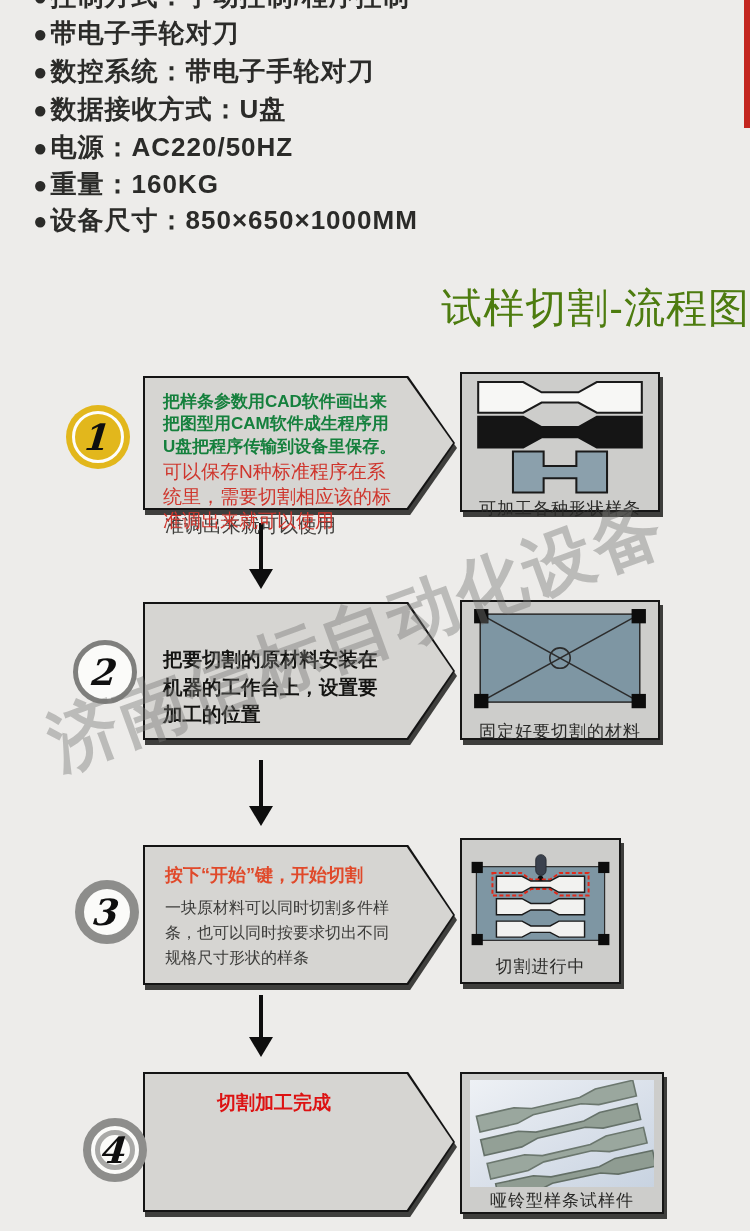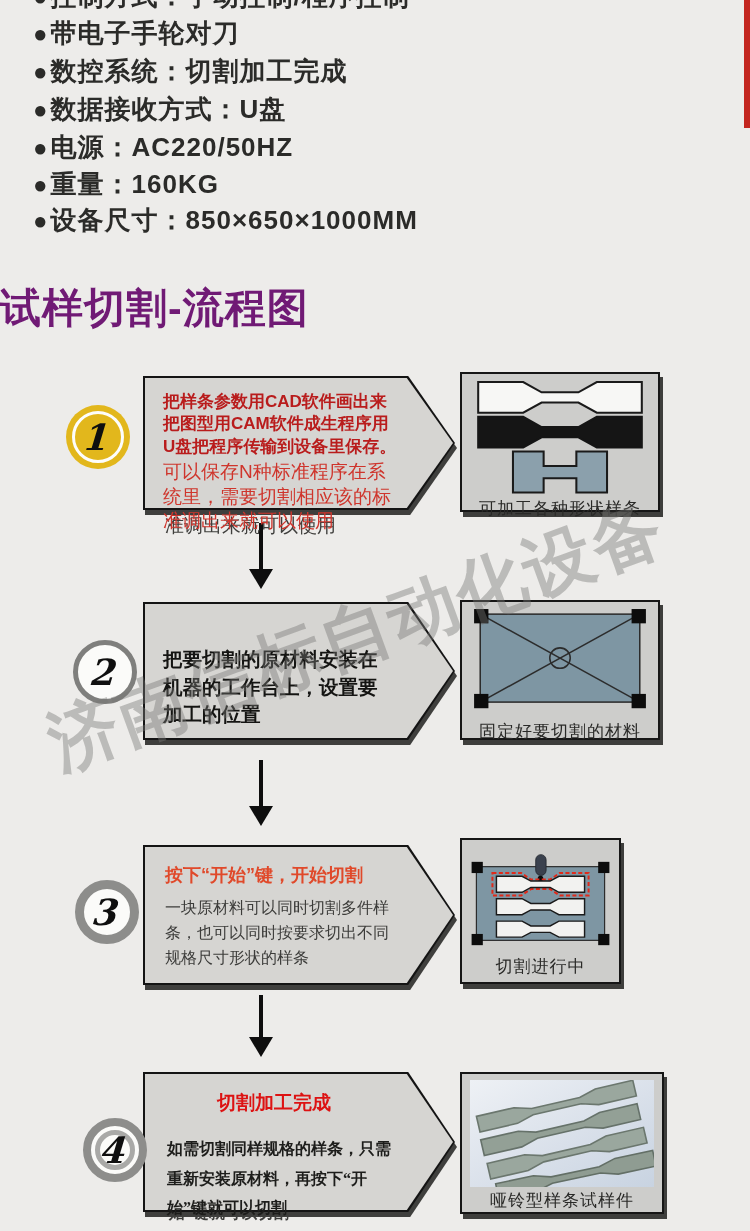--- a/index.html
+++ b/index.html
@@ -9,22 +9,22 @@
   
   .spec-line{position:absolute;left:33px;white-space:nowrap;font-size:26px;font-weight:700;
              color:#2b2b29;letter-spacing:1px;display:flex;align-items:center;}
   .spec-line .bullet{margin-right:2px;font-size:24px;}
   .sl0{top:-21px;} .sl1{top:16px;} .sl2{top:54px;} .sl3{top:92px;}
   .sl4{top:130px;} .sl5{top:167px;} .sl6{top:203px;}
 
   .red-strip{position:absolute;top:0;right:0;width:6px;height:128px;background:#c3261f;z-index:40;}
 
   
-  .main-title{position:absolute;top:281px;left:0;width:100%;text-align:left;
-              font-size:41px;font-weight:700;color:#701a75;letter-spacing:1px;}
+  .main-title{position:absolute;top:281px;left:0;width:100%;text-align:right;
+              font-size:41px;font-weight:400;color:#4d7c0f;letter-spacing:1px;}
 
   
   .watermark{position:absolute;left:52px;top:700px;font-size:70px;font-weight:700;
              letter-spacing:2px;white-space:nowrap;color:rgba(120,120,117,0.42);
              transform:rotate(-20deg);transform-origin:0 50%;z-index:30;pointer-events:none;}
 
   
   .badge{position:absolute;width:64px;height:64px;border-radius:50%;box-sizing:border-box;
          display:flex;align-items:center;justify-content:center;z-index:5;}
   .badge .num{font-family:"DejaVu Serif",serif;font-style:italic;font-weight:700;
@@ -37,21 +37,21 @@
   .badge-gray4 .inner-ring{position:absolute;inset:4px;border:5px solid #a9a9a7;border-radius:50%;}
 
   
   .step-box{position:absolute;filter:drop-shadow(2px 5px 0 #3f3f3d);z-index:2;}
   .step-box .outer{width:100%;height:100%;background:#141414;position:relative;
      clip-path:polygon(0 0,85% 0,100% 50%,85% 100%,0 100%);}
   .step-box .inner{position:absolute;inset:2px;background:#d6d5d2;
      clip-path:polygon(0 0,85% 0,100% 50%,85% 100%,0 100%);}
   .step-text{position:absolute;inset:0;box-sizing:border-box;}
   .t1{padding:15px 58px 8px 20px;}
-  .t1 .main{font-size:17px;font-weight:700;line-height:1.32;color:#b91c1c;}
+  .t1 .main{font-size:17px;font-weight:700;line-height:1.32;color:#15803d;}
   .t1 .note{font-size:19px;line-height:1.28;color:#cf352c;margin-top:2px;}
   .t2{padding:44px 60px 8px 20px;}
   .t2 .main{font-size:19.5px;font-weight:700;line-height:1.42;color:#141412;}
   .t3{padding:18px 60px 8px 22px;}
   .t3 .heading{font-size:18px;font-weight:700;color:#e0492a;margin-bottom:9px;}
   .t3 .main{font-size:16px;line-height:1.55;color:#3c3c3a;}
   .t4{padding:18px 64px 8px 24px;}
   .t4 .heading{font-size:19px;font-weight:700;color:#dd1212;text-align:center;
                margin-bottom:18px;margin-right:10px;}
   .t4 .main{font-family:"Liberation Serif",serif;font-weight:600;font-size:16px;
@@ -83,21 +83,21 @@
     <div class="spec-line sl0">
       <span class="bullet">●</span>
       <span>控制方式：手动控制/程序控制</span>
     </div>
     <div class="spec-line sl1">
       <span class="bullet">●</span>
       <span>带电子手轮对刀</span>
     </div>
     <div class="spec-line sl2">
       <span class="bullet">●</span>
-      <span>数控系统：切割加工完成</span>
+      <span>数控系统：带电子手轮对刀</span>
     </div>
     <div class="spec-line sl3">
       <span class="bullet">●</span>
       <span>数据接收方式：U盘</span>
     </div>
     <div class="spec-line sl4">
       <span class="bullet">●</span>
       <span>电源：AC220/50HZ</span>
     </div>
     <div class="spec-line sl5">
@@ -220,21 +220,20 @@
   <div class="badge badge-gray4" style="left:83px;top:1118px;">
     <span class="inner-ring"></span>
     <span class="num">4</span>
   </div>
   <div class="step-box" style="left:143px;top:1072px;width:312px;height:140px;">
     <div class="outer">
         <div class="inner"></div>
       </div>
     <div class="step-text t4">
       <div class="heading">切割加工完成</div>
-      <div class="main">如需切割同样规格的样条，只需重新安装原材料，再按下“开始”键就可以切割</div>
     </div>
   </div>
   <div class="frame" style="left:460px;top:1072px;width:204px;height:142px;">
     <div class="art photo">
       <svg viewBox="0 0 172 100" preserveAspectRatio="xMidYMid meet">
         <g transform="translate(6,34) rotate(-13)">
           <polygon points="0,0 36,0 52,4.5 98,4.5 114,0 150,0 150,15 114,15 98,10.5 52,10.5 36,15 0,15" fill="#9aa79e" stroke="#6b776e" stroke-width="1.5"></polygon>
         </g>
         <g transform="translate(10,56) rotate(-13)">
           <polygon points="0,0 36,0 52,4.5 98,4.5 114,0 150,0 150,15 114,15 98,10.5 52,10.5 36,15 0,15" fill="#93a096" stroke="#66726a" stroke-width="1.5"></polygon>

